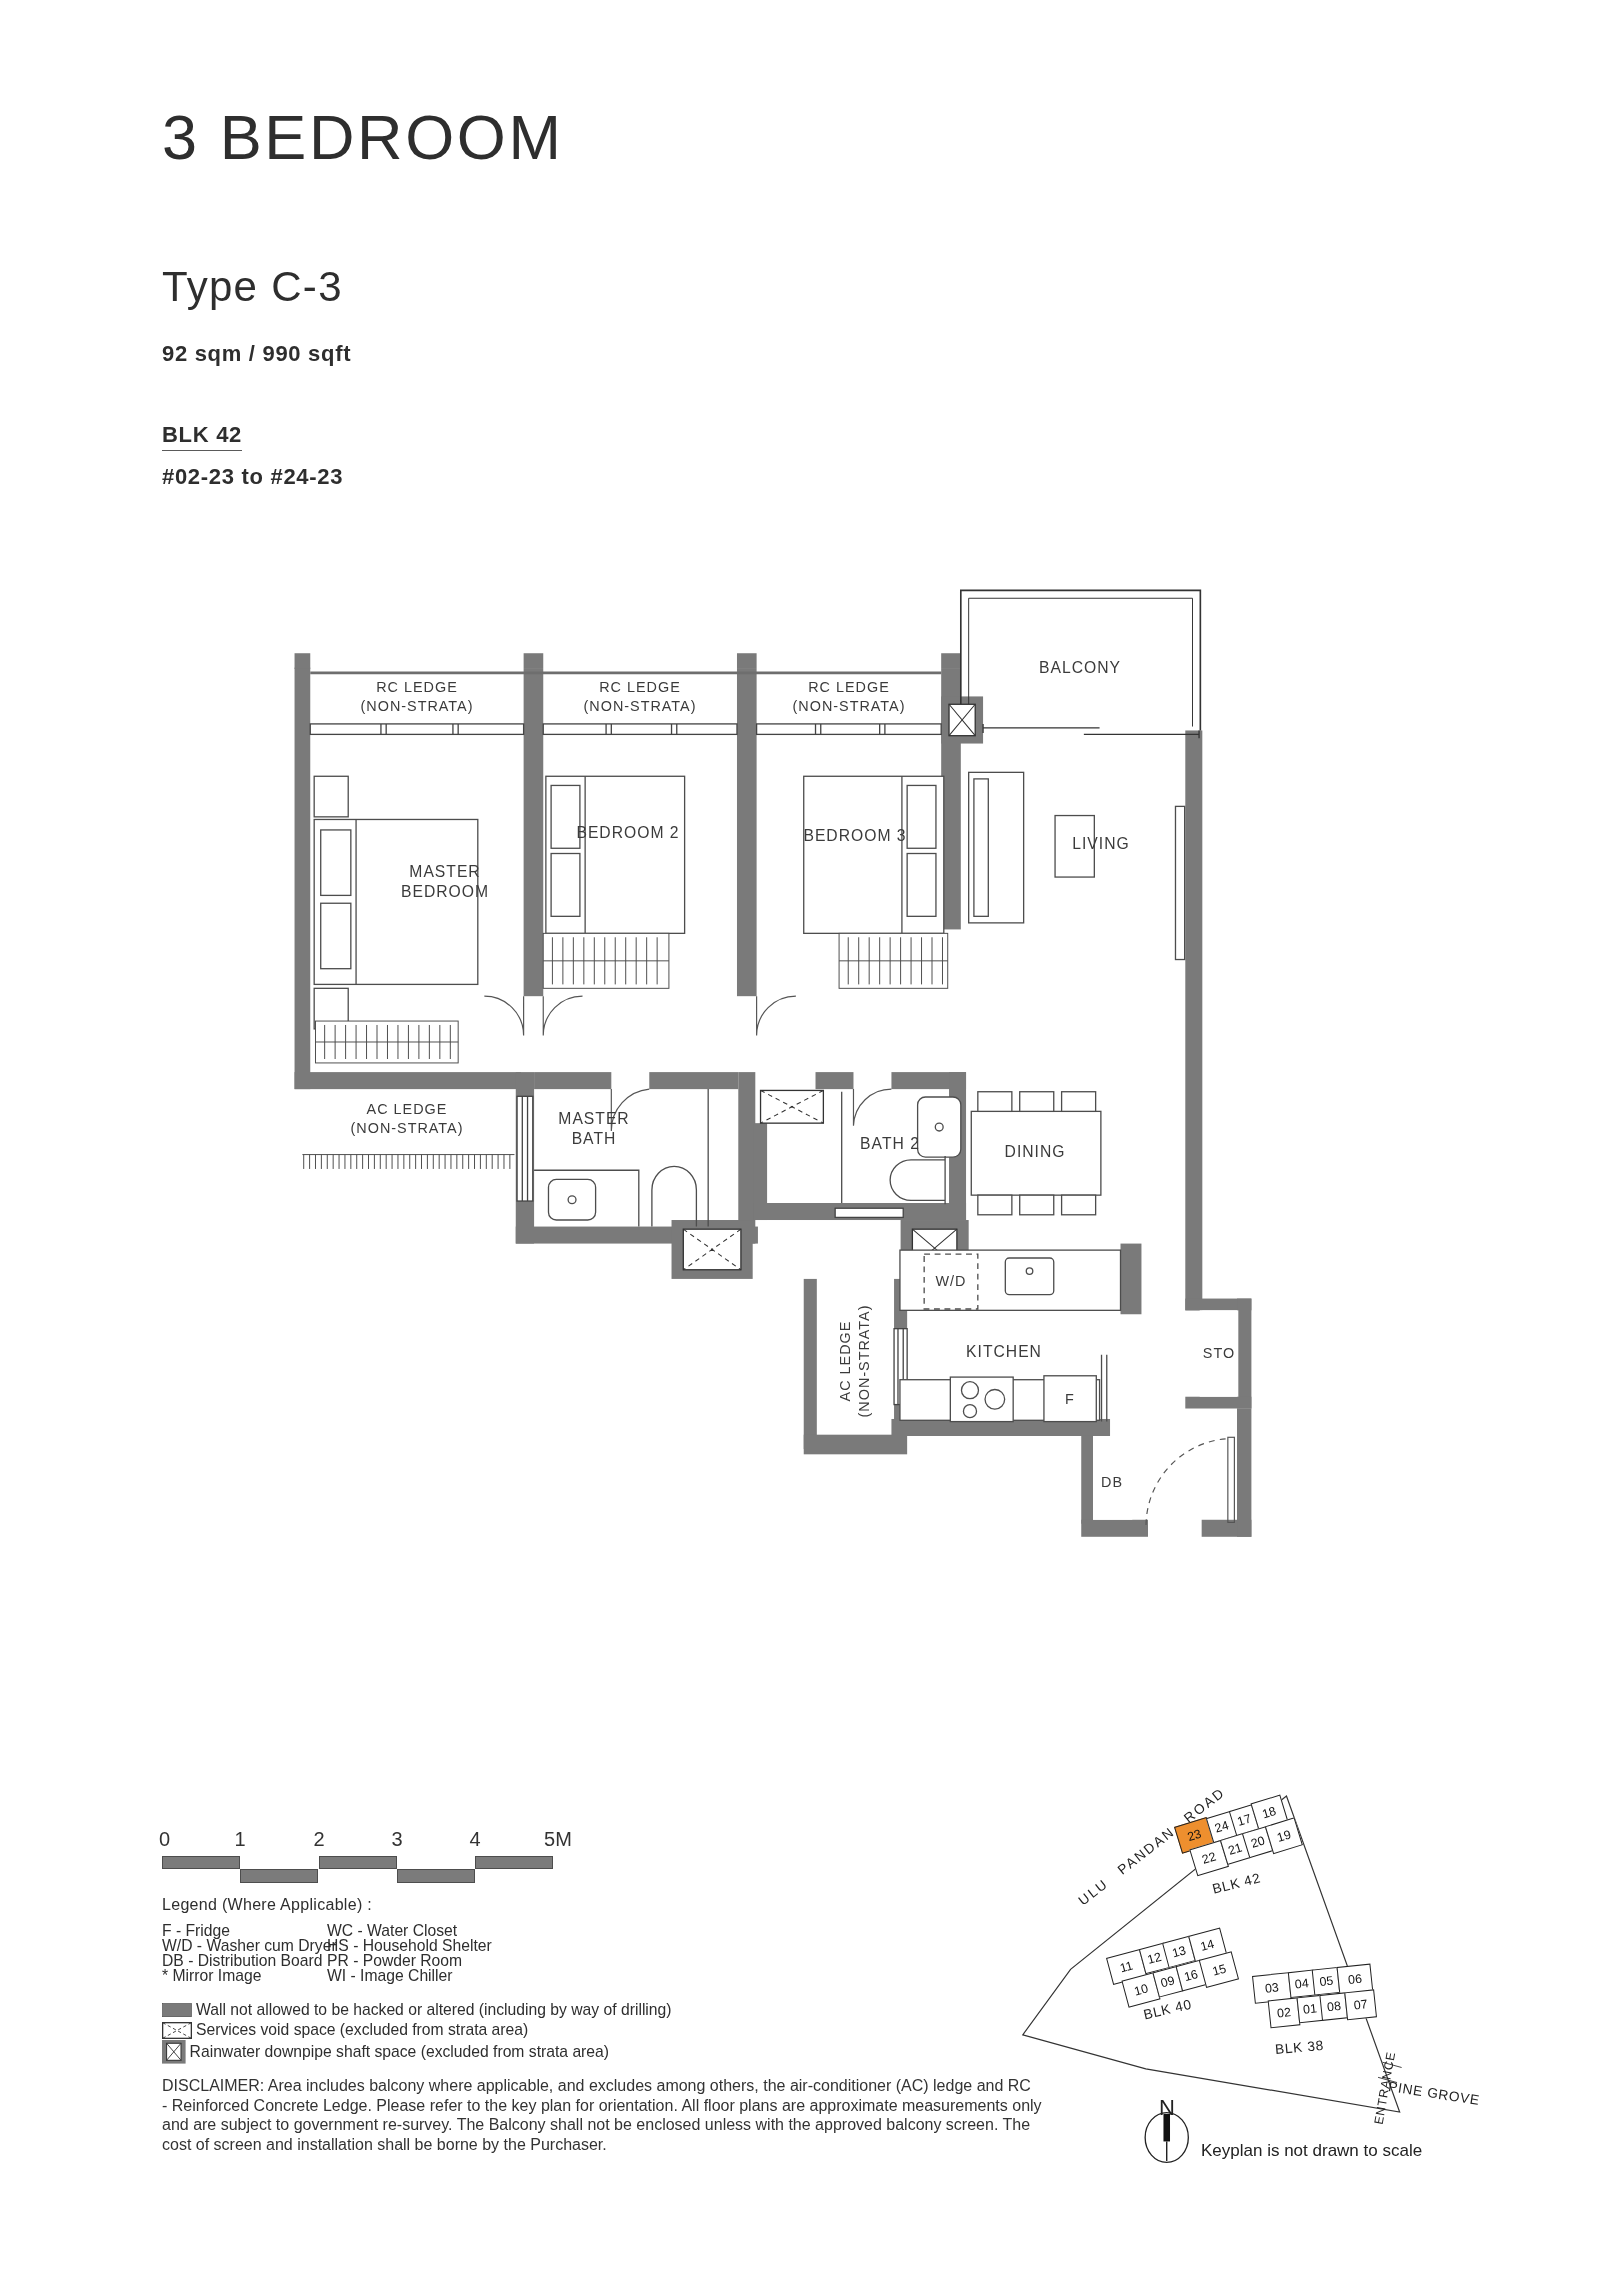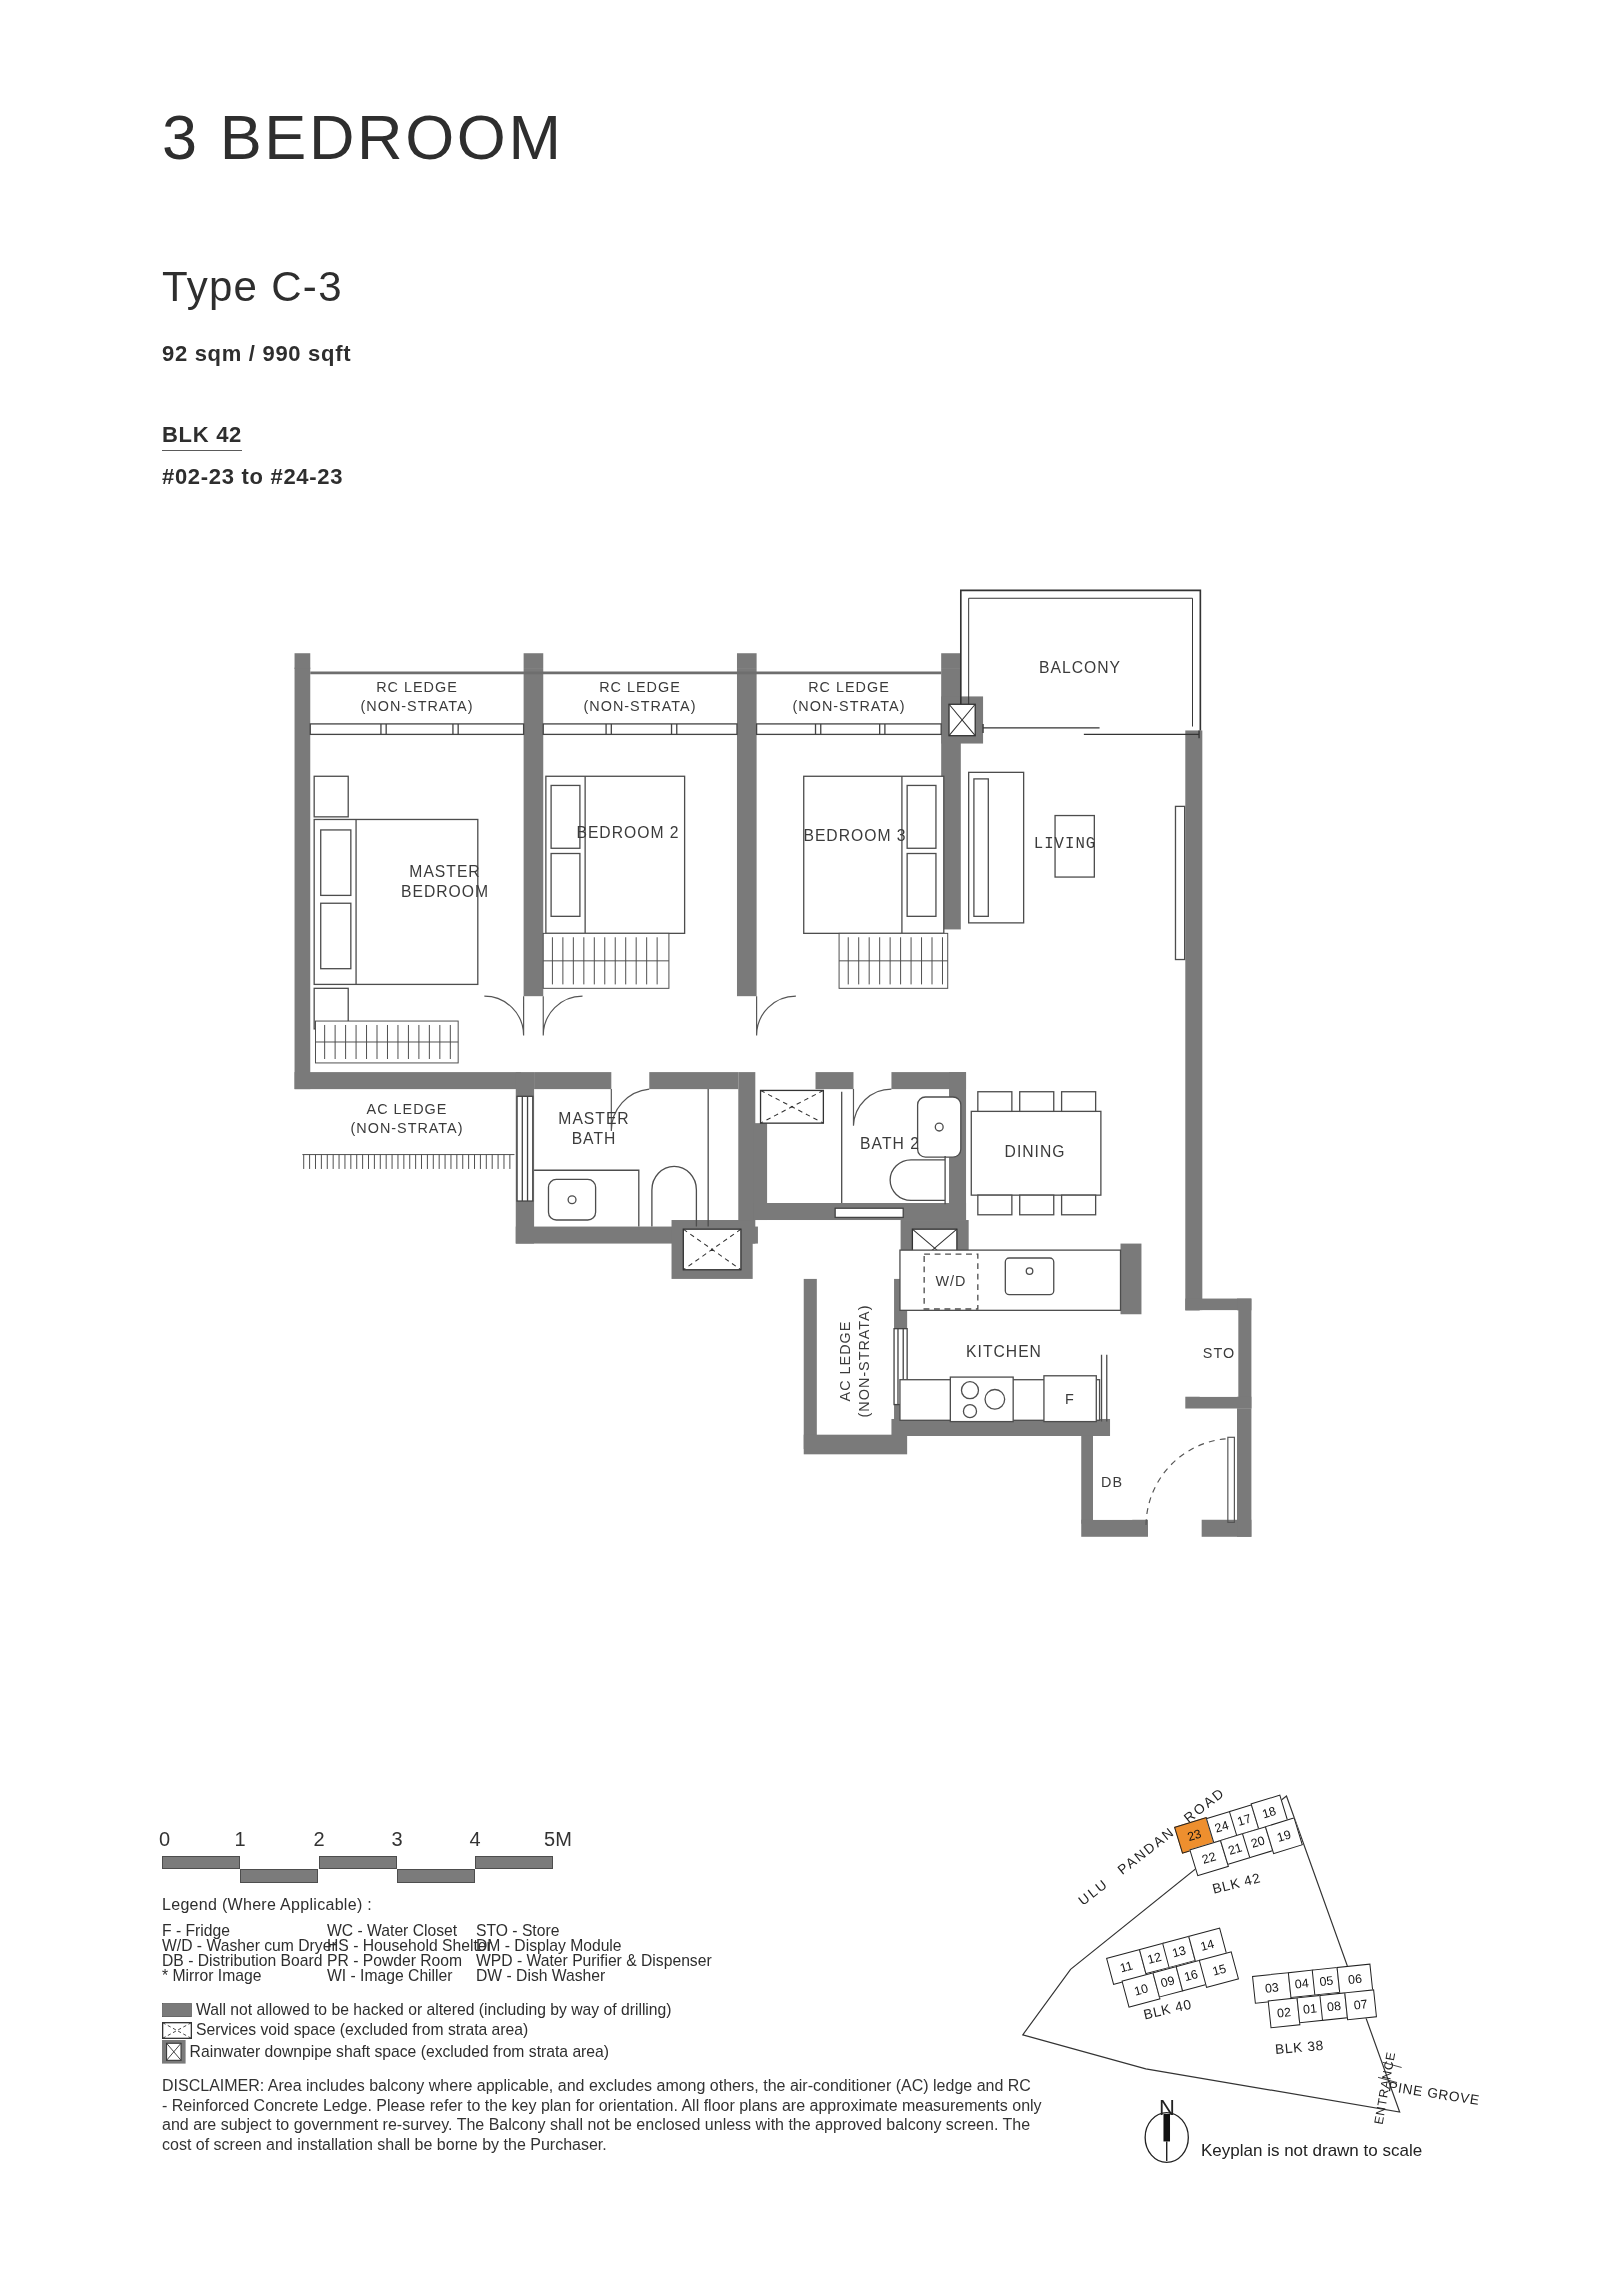--- a/index.html
+++ b/index.html
@@ -296,21 +296,21 @@
 (NON-STRATA)</div>
   <div class="plan-label sm" style="left:352px;top:121px;">RC LEDGE
 (NON-STRATA)</div>
   <div class="plan-label sm" style="left:561px;top:121px;">RC LEDGE
 (NON-STRATA)</div>
   <div class="plan-label" style="left:792px;top:92px;">BALCONY</div>
   <div class="plan-label" style="left:157px;top:306px;">MASTER
 BEDROOM</div>
   <div class="plan-label" style="left:340px;top:257px;">BEDROOM 2</div>
   <div class="plan-label" style="left:567px;top:260px;">BEDROOM 3</div>
-  <div class="plan-label" style="left:777px;top:268px;font-family:Liberation Mono, monospace;">LIVING</div>
+  <div class="plan-label" style="left:813px;top:268px;">LIVING</div>
   <div class="plan-label sm" style="left:119px;top:543px;">AC LEDGE
 (NON-STRATA)</div>
   <div class="plan-label" style="left:306px;top:553px;">MASTER
 BATH</div>
   <div class="plan-label" style="left:602px;top:568px;">BATH 2</div>
   <div class="plan-label" style="left:747px;top:576px;">DINING</div>
   <div class="plan-label sm" style="left:663px;top:705px;">W/D</div>
   <div class="plan-label" style="left:716px;top:776px;">KITCHEN</div>
   <div class="plan-label sm" style="left:782px;top:823px;">F</div>
   <div class="plan-label sm" style="left:931px;top:777px;">STO</div>
@@ -340,26 +340,20 @@
     <div class="lg-cell">W/D - Washer cum Dryer</div>
     <div class="lg-cell">DB - Distribution Board</div>
     <div class="lg-cell">* Mirror Image</div>
   </div>
   <div>
     <div class="lg-cell">WC - Water Closet</div>
     <div class="lg-cell">HS - Household Shelter</div>
     <div class="lg-cell">PR - Powder Room</div>
     <div class="lg-cell">WI  - Image Chiller</div>
   </div>
-  <div>
-    <div class="lg-cell">STO - Store</div>
-    <div class="lg-cell">DM - Display Module</div>
-    <div class="lg-cell">WPD - Water Purifier &amp; Dispenser</div>
-    <div class="lg-cell">DW - Dish Washer</div>
-  </div>
 </div>
 
 <div class="sym-row" style="top:2001px;">
   <svg width="30" height="14.4" viewBox="0 0 46 22">
       <rect x="1" y="1" width="44" height="20" fill="#7a7a7a" stroke="#444"></rect>
     </svg>
   <span>Wall not allowed to be hacked or altered (including by way of drilling)</span>
 </div>
 <div class="sym-row" style="top:2021px;">
   <svg width="30" height="17" viewBox="0 0 46 26">

